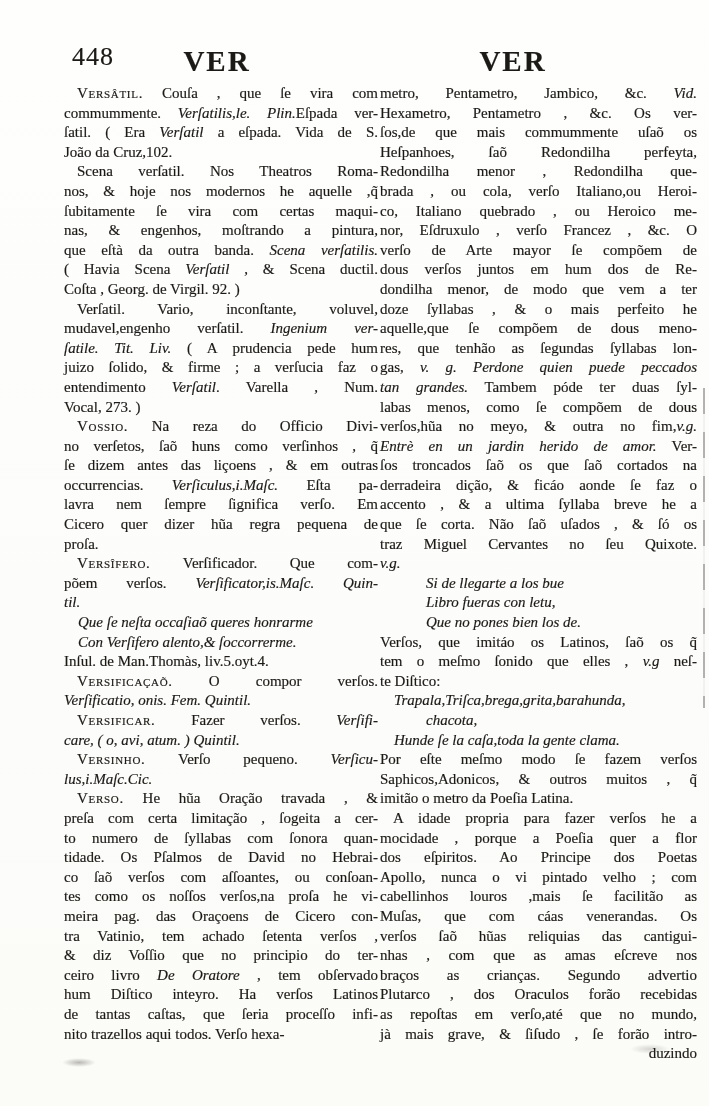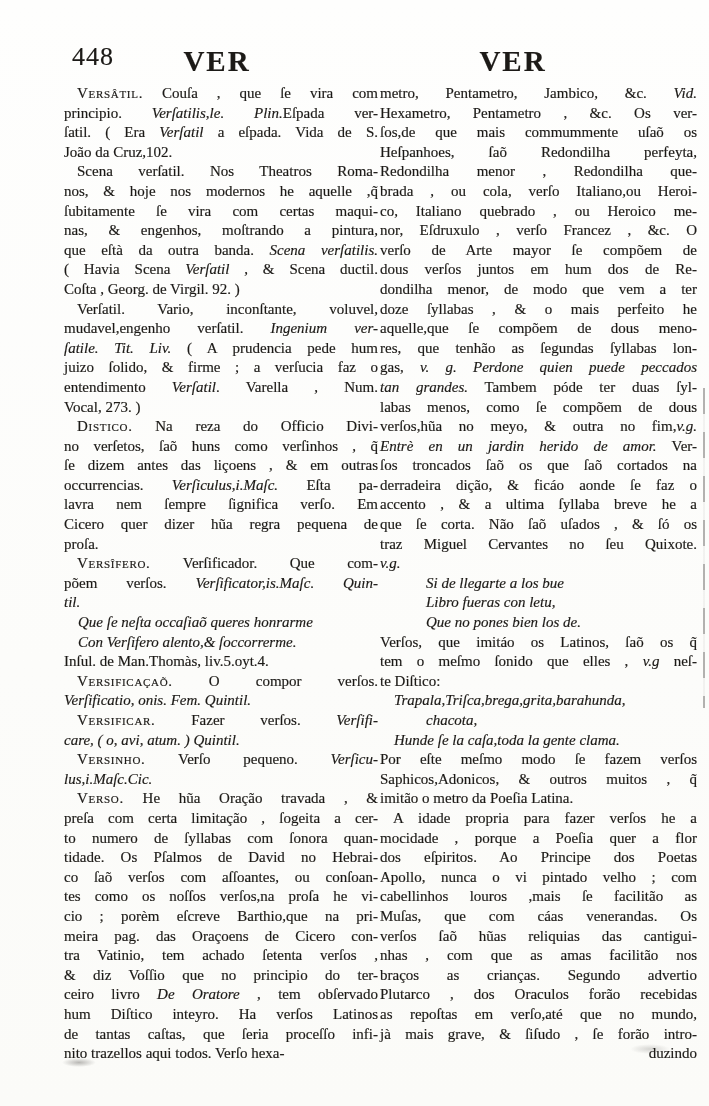--- a/index.html
+++ b/index.html
@@ -59,37 +59,37 @@
 <body>
 
 <div class="page">
 
   <div class="pagenum">448</div>
   <div class="running-title rt-left">VER</div>
   <div class="running-title rt-right">VER</div>
 
   <div class="col col-left">
       <div class="ln in"><span class="sc">Versâtil.</span><span> Couſa , que ſe vira com</span></div>
-      <div class="ln"><span>principio. </span><span class="it">Verſatilis,le. Plin.</span><span>Eſpada ver-</span></div>
+      <div class="ln"><span>commummente. </span><span class="it">Verſatilis,le. Plin.</span><span>Eſpada ver-</span></div>
       <div class="ln"><span>ſatil. ( Era </span><span class="it">Verſatil</span><span> a eſpada. Vida de S.</span></div>
       <div class="ln last"><span>João da Cruz,102.</span></div>
       <div class="ln in"><span>Scena verſatil. Nos Theatros Roma-</span></div>
       <div class="ln"><span>nos, &amp; hoje nos modernos he aquelle ,q̃</span></div>
       <div class="ln"><span>ſubitamente ſe vira com certas maqui-</span></div>
       <div class="ln"><span>nas, &amp; engenhos, moſtrando a pintura,</span></div>
       <div class="ln"><span>que eſtà da outra banda. </span><span class="it">Scena verſatilis.</span></div>
       <div class="ln"><span>( Havia Scena </span><span class="it">Verſatil</span><span> , &amp; Scena ductil.</span></div>
       <div class="ln last"><span>Coſta , Georg. de Virgil. 92. )</span></div>
       <div class="ln in"><span>Verſatil. Vario, inconſtante, voluvel,</span></div>
       <div class="ln"><span>mudavel,engenho verſatil. </span><span class="it">Ingenium ver-</span></div>
       <div class="ln"><span class="it">ſatile. Tit. Liv.</span><span> ( A prudencia pede hum</span></div>
       <div class="ln"><span>juizo ſolido, &amp; firme ; a verſucia faz o</span></div>
       <div class="ln"><span>entendimento </span><span class="it">Verſatil</span><span>. Varella , Num.</span></div>
       <div class="ln last"><span>Vocal, 273. )</span></div>
-      <div class="ln in"><span class="sc">Diſtico.</span><span> Na reza do Officio Divi-</span></div>
+      <div class="ln in"><span class="sc">Voſſio.</span><span> Na reza do Officio Divi-</span></div>
       <div class="ln"><span>no verſetos, ſaõ huns como verſinhos , q̃</span></div>
       <div class="ln"><span>ſe dizem antes das liçoens , &amp; em outras</span></div>
       <div class="ln"><span>occurrencias. </span><span class="it">Verſiculus,i.Maſc.</span><span> Eſta pa-</span></div>
       <div class="ln"><span>lavra nem ſempre ſignifica verſo. Em</span></div>
       <div class="ln"><span>Cicero quer dizer hũa regra pequena de</span></div>
       <div class="ln last"><span>proſa.</span></div>
       <div class="ln in"><span class="sc">Versîfero.</span><span> Verſificador. Que com-</span></div>
       <div class="ln"><span>põem verſos. </span><span class="it">Verſificator,is.Maſc. Quin-</span></div>
       <div class="ln last"><span class="it">til.</span></div>
       <div class="ln v1"><span class="it">Que ſe neſta occaſiaõ queres honrarme</span></div>
@@ -100,21 +100,20 @@
       <div class="ln in"><span class="sc">Versificar.</span><span> Fazer verſos. </span><span class="it">Verſifi-</span></div>
       <div class="ln last"><span class="it">care, ( o, avi, atum. ) Quintil.</span></div>
       <div class="ln in"><span class="sc">Versinho.</span><span> Verſo pequeno. </span><span class="it">Verſicu-</span></div>
       <div class="ln last"><span class="it">lus,i.Maſc.Cic.</span></div>
       <div class="ln in"><span class="sc">Verso.</span><span> He hũa Oração travada , &amp;</span></div>
       <div class="ln"><span>preſa com certa limitação , ſogeita a cer-</span></div>
       <div class="ln"><span>to numero de ſyllabas com ſonora quan-</span></div>
       <div class="ln"><span>tidade. Os Pſalmos de David no Hebrai-</span></div>
       <div class="ln"><span>co ſaõ verſos com aſſoantes, ou conſoan-</span></div>
       <div class="ln"><span>tes como os noſſos verſos,na proſa he vi-</span></div>
-      <div class="ln"><span>cio ; porèm eſcreve Barthio,que na pri-</span></div>
       <div class="ln"><span>meira pag. das Oraçoens de Cicero con-</span></div>
       <div class="ln"><span>tra Vatinio, tem achado ſetenta verſos ,</span></div>
       <div class="ln"><span>&amp; diz Voſſio que no principio do ter-</span></div>
       <div class="ln"><span>ceiro livro </span><span class="it">De Oratore</span><span> , tem obſervado</span></div>
       <div class="ln"><span>hum Diſtico inteyro. Ha verſos Latinos</span></div>
       <div class="ln"><span>de tantas caſtas, que ſeria proceſſo infi-</span></div>
       <div class="ln last"><span>nito trazellos aqui todos.  Verſo hexa-</span></div>
     </div>
   <div class="col col-right">
       <div class="ln"><span>metro, Pentametro, Jambico, &amp;c. </span><span class="it">Vid.</span></div>
@@ -154,21 +153,21 @@
       <div class="ln"><span>Por eſte meſmo modo ſe fazem  verſos</span></div>
       <div class="ln"><span>Saphicos,Adonicos, &amp; outros muitos , q̃</span></div>
       <div class="ln last"><span>imitão o metro da Poeſia Latina.</span></div>
       <div class="ln in"><span>A idade propria para fazer verſos he a</span></div>
       <div class="ln"><span>mocidade , porque a Poeſia quer a flor</span></div>
       <div class="ln"><span>dos eſpiritos. Ao Principe dos Poetas</span></div>
       <div class="ln"><span>Apollo, nunca o vi pintado velho ; com</span></div>
       <div class="ln"><span>cabellinhos louros ,mais ſe facilitão as</span></div>
       <div class="ln"><span>Muſas, que com cáas venerandas. Os</span></div>
       <div class="ln"><span>verſos ſaõ hũas reliquias das cantigui-</span></div>
-      <div class="ln"><span>nhas , com que as amas facilitão nos</span></div>
+      <div class="ln"><span>nhas , com que as amas eſcreve nos</span></div>
       <div class="ln"><span>braços as crianças. Segundo advertio</span></div>
       <div class="ln"><span>Plutarco , dos Oraculos forão recebidas</span></div>
       <div class="ln"><span>as repoſtas em verſo,até que no mundo,</span></div>
       <div class="ln"><span>jà mais grave, &amp; ſiſudo , ſe forão intro-</span></div>
       <div class="ln right"><span>duzindo</span></div>
     </div>
 
   <div class="gutter-mark"></div>
   <div class="smudge-a"></div>
   <div class="smudge-b"></div>

